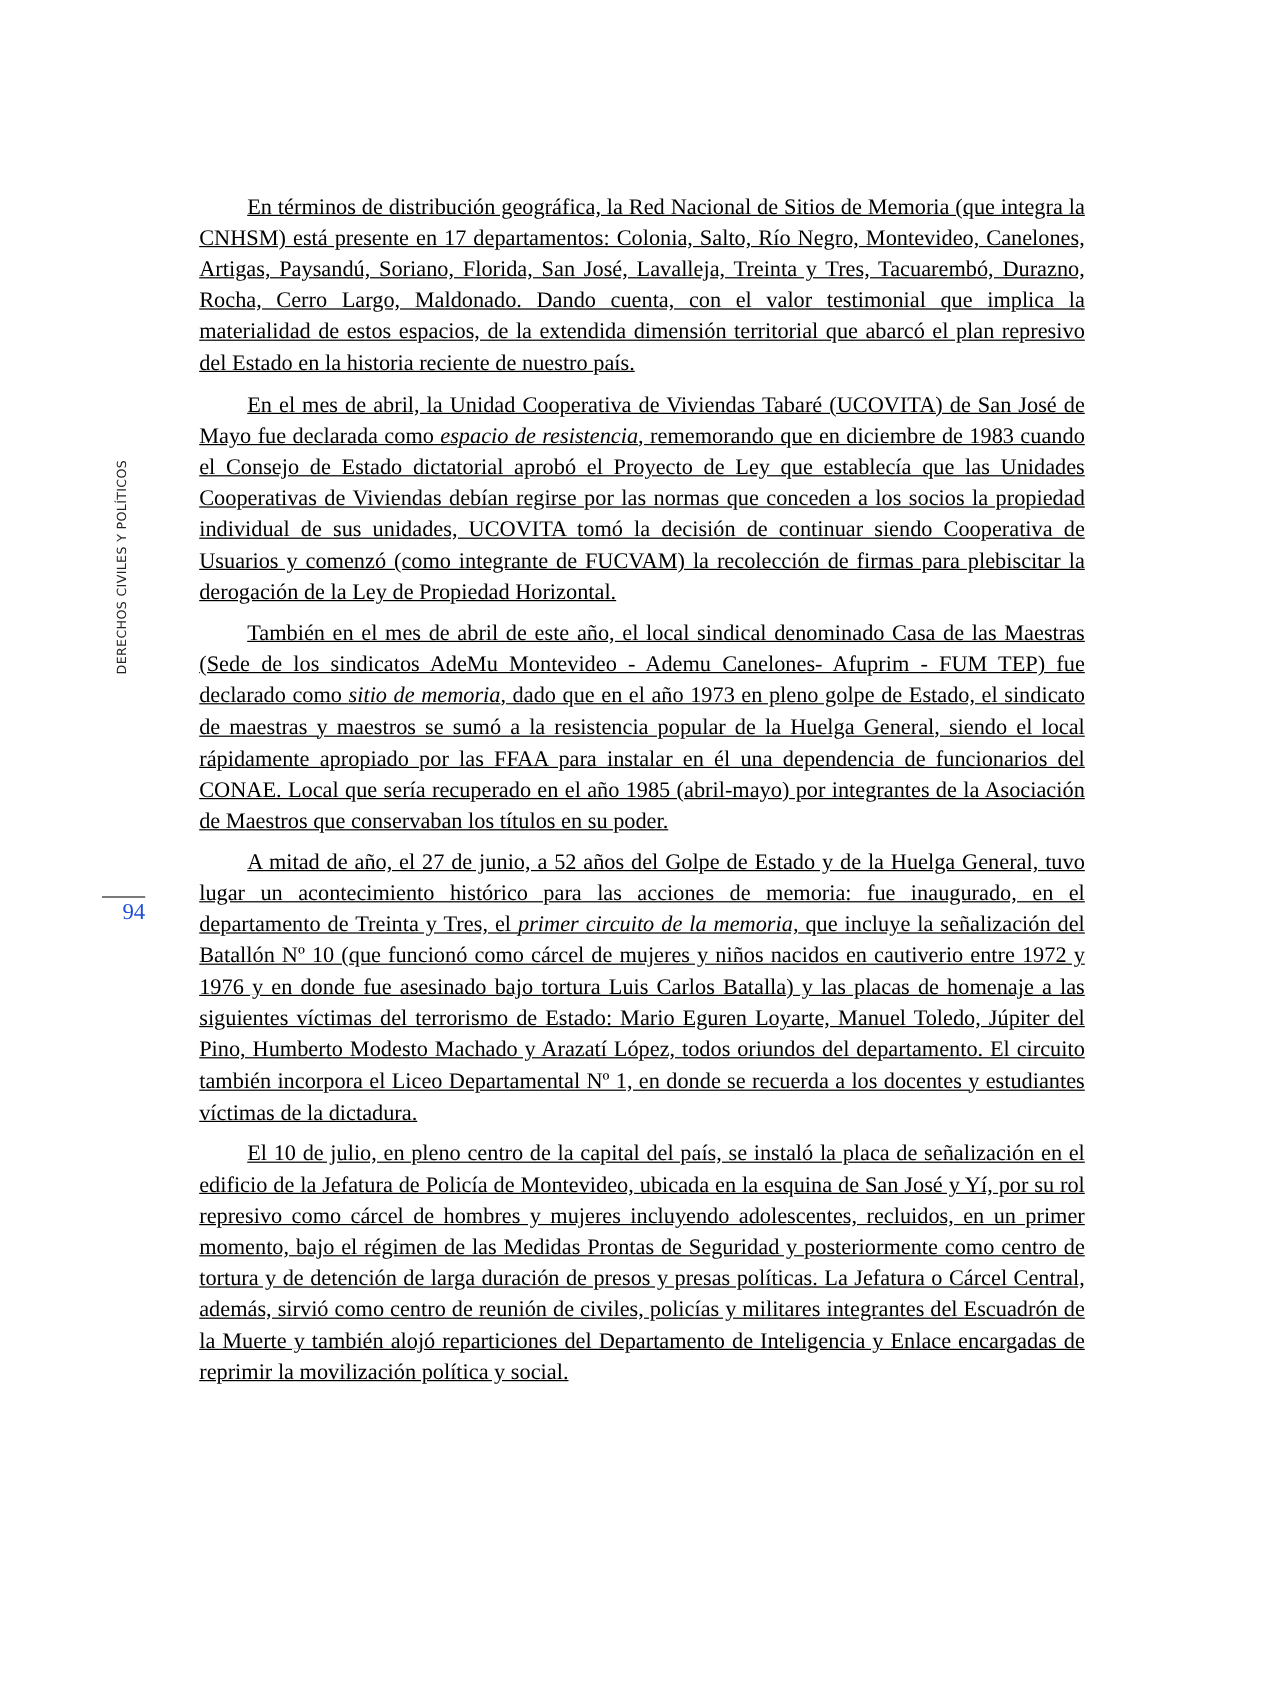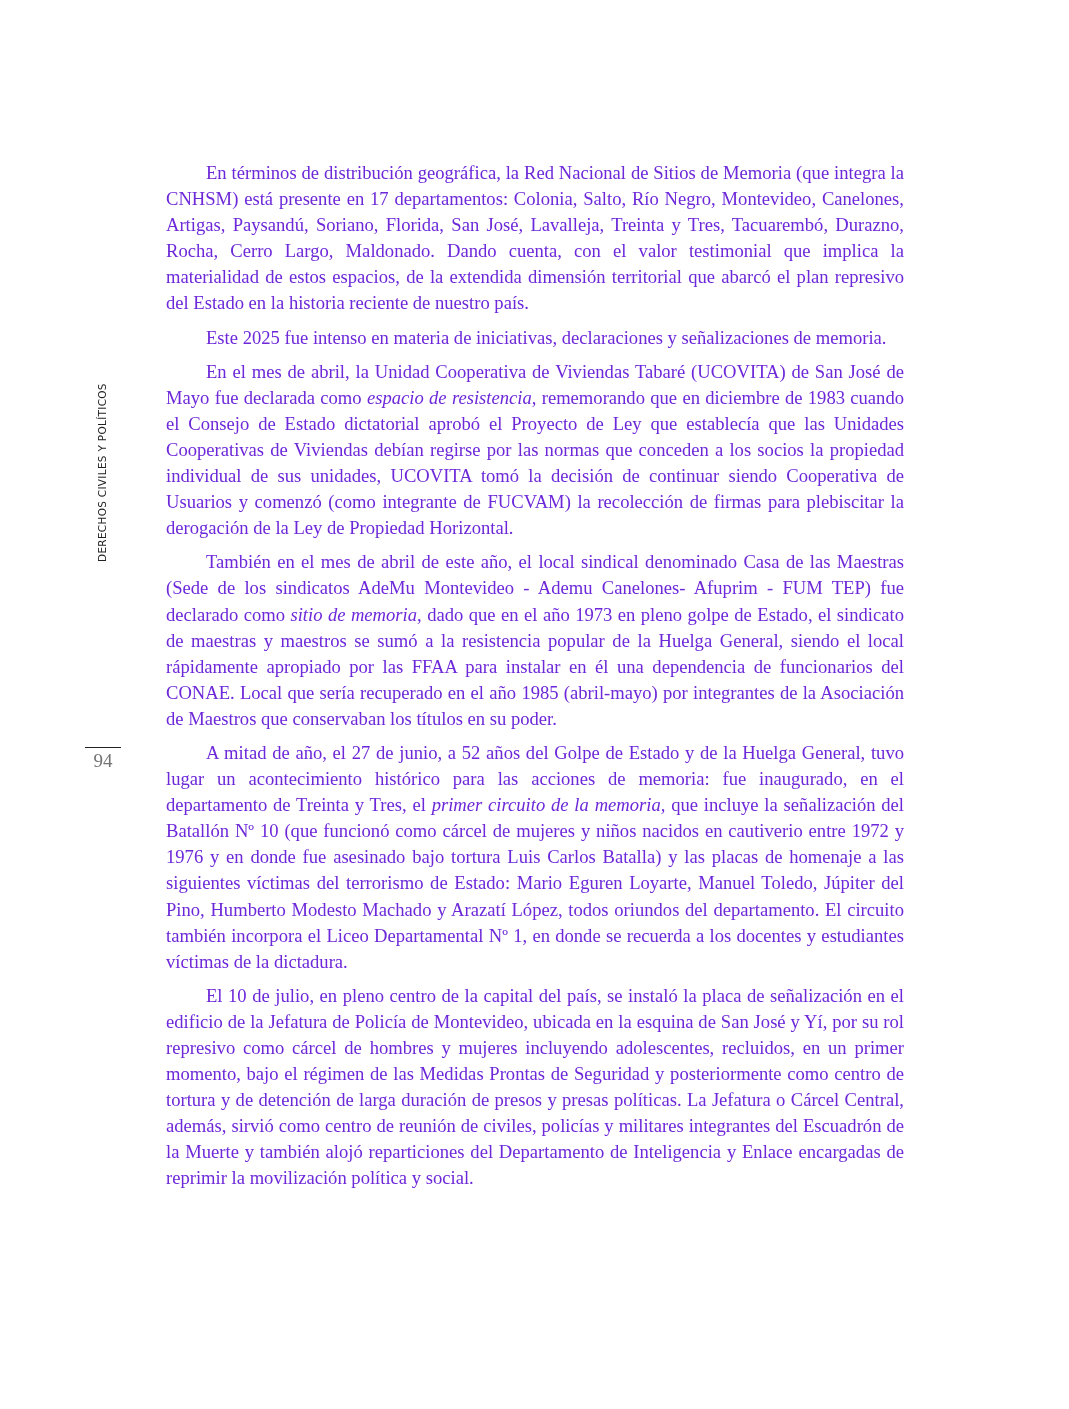--- a/index.html
+++ b/index.html
@@ -39,36 +39,37 @@
       top: 747px;
       width: 36px;
       height: 0;
       border-top: 1.4px solid #222;
     }
     .page-number {
       position: absolute;
       left: 85px;
       top: 750px;
       width: 36px;
-      text-align: center;
+      text-align: right;
       font-family: "Liberation Serif", serif;
       font-size: 19px;
-      color: #737373;
+      color: #1d4ed8;
     }
     .body-text {
       position: absolute;
       left: 166px;
       top: 160px;
       width: 738px;
       font-family: "Liberation Serif", serif;
       font-size: 18.6px;
       line-height: 26.1px;
-      color: #6d28d9;
+      color: #000000;
       text-align: justify;
       hyphens: auto;
+      text-decoration: underline;
     }
     .body-text p {
       margin: 0 0 8px 0;
       text-indent: 40px;
     }
     .body-text em {
       font-style: italic;
       margin-top: 40px;
     }
   </style>
@@ -80,23 +81,20 @@
   <div class="side-header">DERECHOS CIVILES Y POLÍTICOS</div>
 
   <div class="page-number-rule"></div>
   <div class="page-number">94</div>
 
   <div class="body-text">
     <p>
       <span>En términos de distribución geográfica, la Red Nacional de Sitios de Memoria (que integra la CNHSM) está presente en 17 departamentos: Colonia, Salto, Río Negro, Montevideo, Canelones, Artigas, Paysandú, Soriano, Florida, San José, Lavalleja, Treinta y Tres, Tacuarembó, Durazno, Rocha, Cerro Largo, Maldonado. Dando cuenta, con el valor testimonial que implica la materialidad de estos espacios, de la extendida dimensión territorial que abarcó el plan represivo del Estado en la historia reciente de nuestro país.</span>
     </p>
     <p>
-      <span>Este 2025 fue intenso en materia de iniciativas, declaraciones y señalizaciones de memoria.</span>
-    </p>
-    <p>
       <span>En el mes de abril, la Unidad Cooperativa de Viviendas Tabaré (UCOVITA) de San José de Mayo fue declarada como </span><em>espacio de resistencia</em><span>, rememorando que en diciembre de 1983 cuando el Consejo de Estado dictatorial aprobó el Proyecto de Ley que establecía que las Unidades Cooperativas de Viviendas debían regirse por las normas que conceden a los socios la propiedad individual de sus unidades, UCOVITA tomó la decisión de continuar siendo Cooperativa de Usuarios y comenzó (como integrante de FUCVAM) la recolección de firmas para plebiscitar la derogación de la Ley de Propiedad Horizontal.</span>
     </p>
     <p>
       <span>También en el mes de abril de este año, el local sindical denominado Casa de las Maestras (Sede de los sindicatos AdeMu Montevideo - Ademu Canelones- Afuprim - FUM TEP) fue declarado como </span><em>sitio de memoria</em><span>, dado que en el año 1973 en pleno golpe de Estado, el sindicato de maestras y maestros se sumó a la resistencia popular de la Huelga General, siendo el local rápidamente apropiado por las FFAA para instalar en él una dependencia de funcionarios del CONAE. Local que sería recuperado en el año 1985 (abril-mayo) por integrantes de la Asociación de Maestros que conservaban los títulos en su poder.</span>
     </p>
     <p>
       <span>A mitad de año, el 27 de junio, a 52 años del Golpe de Estado y de la Huelga General, tuvo lugar un acontecimiento histórico para las acciones de memoria: fue inaugurado, en el departamento de Treinta y Tres, el </span><em>primer circuito de la memoria,</em><span> que incluye la señalización del Batallón Nº 10 (que funcionó como cárcel de mujeres y niños nacidos en cautiverio entre 1972 y 1976 y en donde fue asesinado bajo tortura Luis Carlos Batalla) y las placas de homenaje a las siguientes víctimas del terrorismo de Estado: Mario Eguren Loyarte, Manuel Toledo, Júpiter del Pino, Humberto Modesto Machado y Arazatí López, todos oriundos del departamento. El circuito también incorpora el Liceo Departamental Nº 1, en donde se recuerda a los docentes y estudiantes víctimas de la dictadura.</span>
     </p>
     <p>
       <span>El 10 de julio, en pleno centro de la capital del país, se instaló la placa de señalización en el edificio de la Jefatura de Policía de Montevideo, ubicada en la esquina de San José y Yí, por su rol represivo como cárcel de hombres y mujeres incluyendo adolescentes, recluidos, en un primer momento, bajo el régimen de las Medidas Prontas de Seguridad y posteriormente como centro de tortura y de detención de larga duración de presos y presas políticas. La Jefatura o Cárcel Central, además, sirvió como centro de reunión de civiles, policías y militares integrantes del Escuadrón de la Muerte y también alojó reparticiones del Departamento de Inteligencia y Enlace encargadas de reprimir la movilización política y social.</span>

